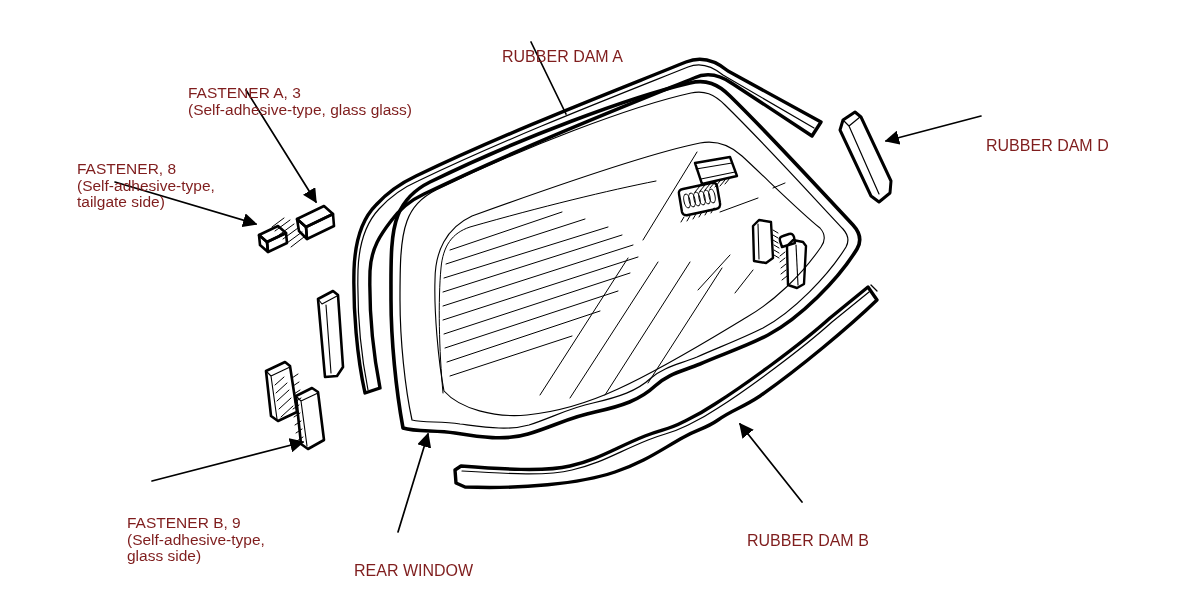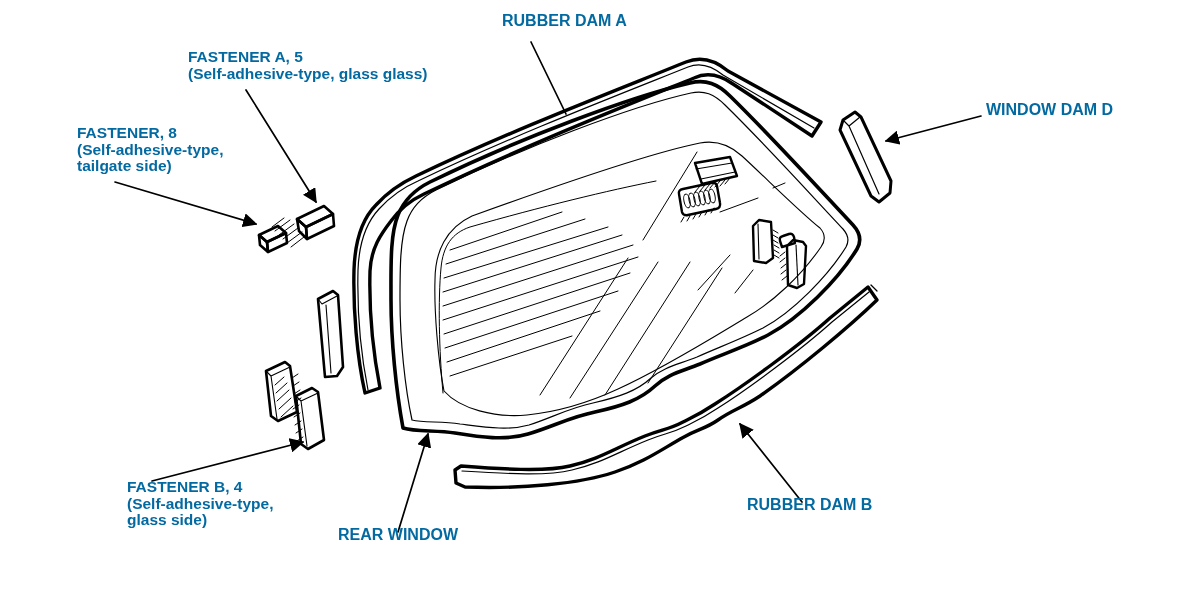--- a/index.html
+++ b/index.html
@@ -6,26 +6,27 @@
   .canvas{
     position:relative;
     width:1184px;height:590px;
     background:#ffffff;
     font-family:"Liberation Sans", sans-serif;
     overflow:hidden;
   }
   .art{position:absolute;left:0;top:0;}
   .lbl{
     position:absolute;
-    color:#0369a1;
-    font-weight:bold;
+    color:#7f1d1d;
+    font-weight:normal;
     font-size:15.5px;
     line-height:16.5px;
     letter-spacing:0px;
     white-space:nowrap;
+    margin-top:36px;
   }
   .lbl.big{font-size:16px;}
 </style>
 </head>
 <body>
 
 <div class="canvas">
 
   <svg class="art" width="1184" height="590" viewBox="0 0 1184 590" fill="none" stroke="#000000" stroke-linejoin="round" stroke-linecap="round">
 
@@ -289,35 +290,35 @@
       <path d="M 981,116 L 886,141" marker-end="url(#arw)"></path>
       <path d="M 152,481 L 303,442" marker-end="url(#arw)"></path>
       <path d="M 398,532 L 428,434" marker-end="url(#arw)"></path>
       <path d="M 802,502 L 740,424" marker-end="url(#arw)"></path>
     </g>
   </svg>
 
   <div class="lbl big" style="left:502px;top:13px;">RUBBER DAM A</div>
 
   <div class="lbl" style="left:188px;top:49px;">
-    <div>FASTENER A, 5</div>
+    <div>FASTENER A, 3</div>
     <div>(Self-adhesive-type, glass glass)</div>
   </div>
 
   <div class="lbl" style="left:77px;top:125px;">
     <div>FASTENER, 8</div>
     <div>(Self-adhesive-type,</div>
     <div>tailgate side)</div>
   </div>
 
-  <div class="lbl big" style="left:986px;top:102px;">WINDOW DAM D</div>
+  <div class="lbl big" style="left:986px;top:102px;">RUBBER DAM D</div>
 
   <div class="lbl" style="left:127px;top:479px;">
-    <div>FASTENER B, 4</div>
+    <div>FASTENER B, 9</div>
     <div>(Self-adhesive-type,</div>
     <div>glass side)</div>
   </div>
 
-  <div class="lbl big" style="left:338px;top:527px;">REAR WINDOW</div>
+  <div class="lbl big" style="left:354px;top:527px;">REAR WINDOW</div>
 
   <div class="lbl big" style="left:747px;top:497px;">RUBBER DAM B</div>
 
 </div>
 
 </body></html>

